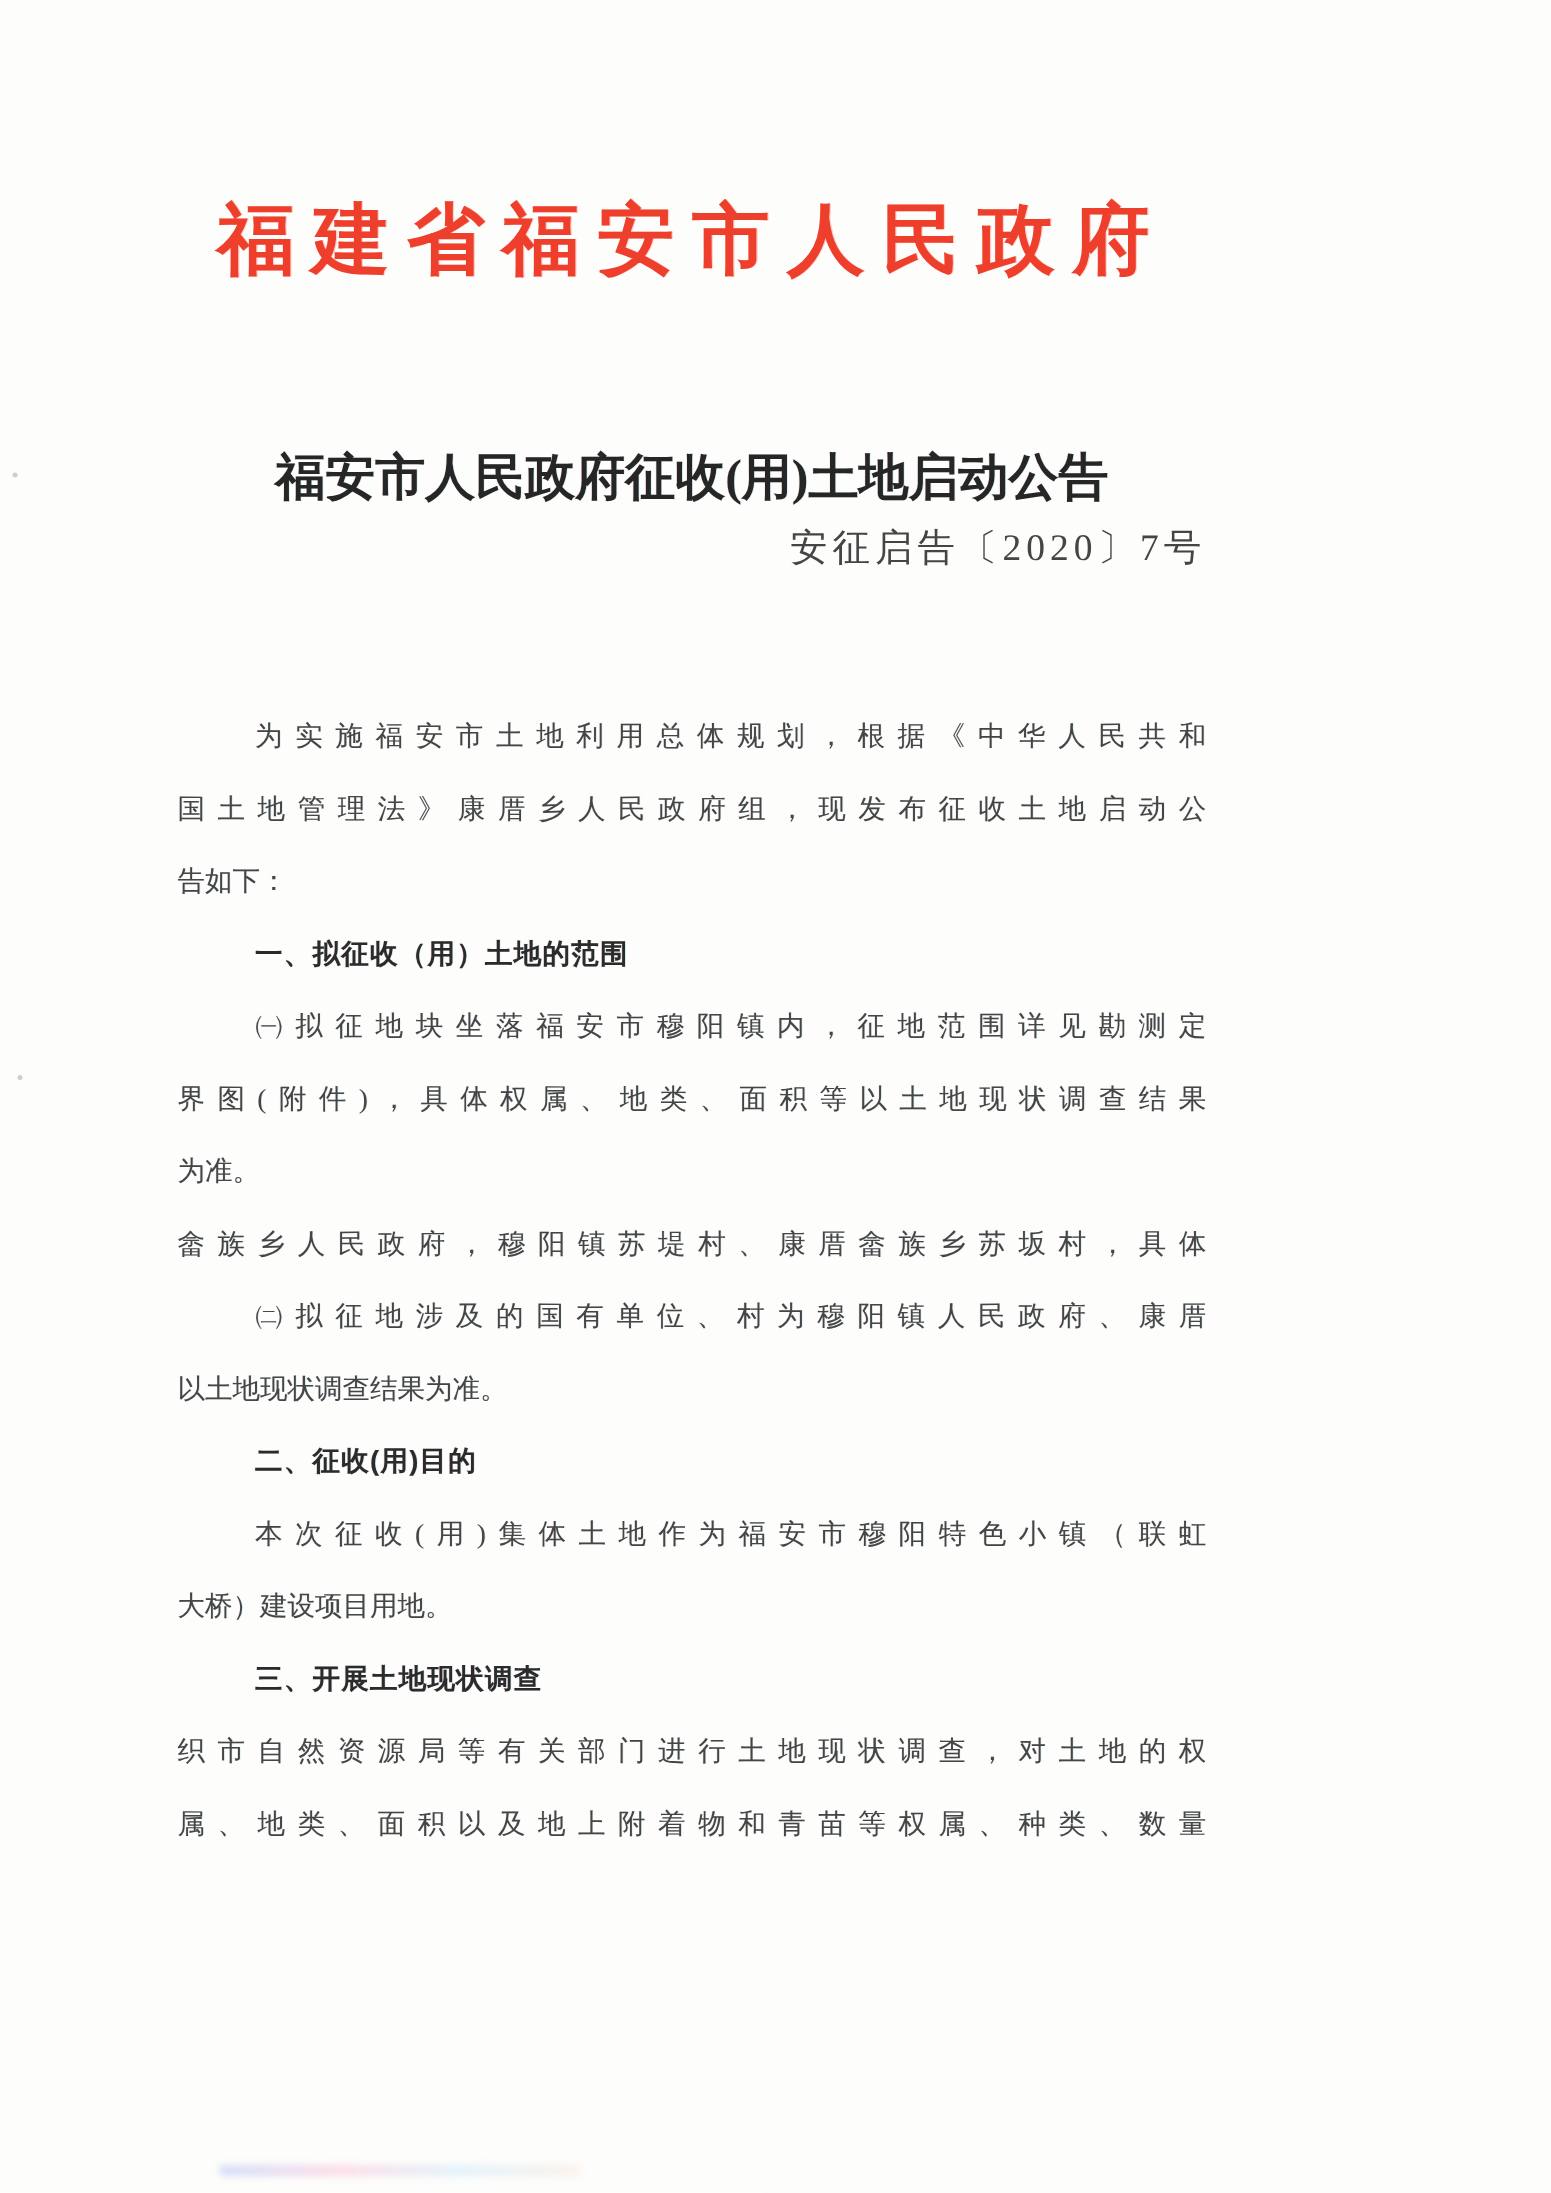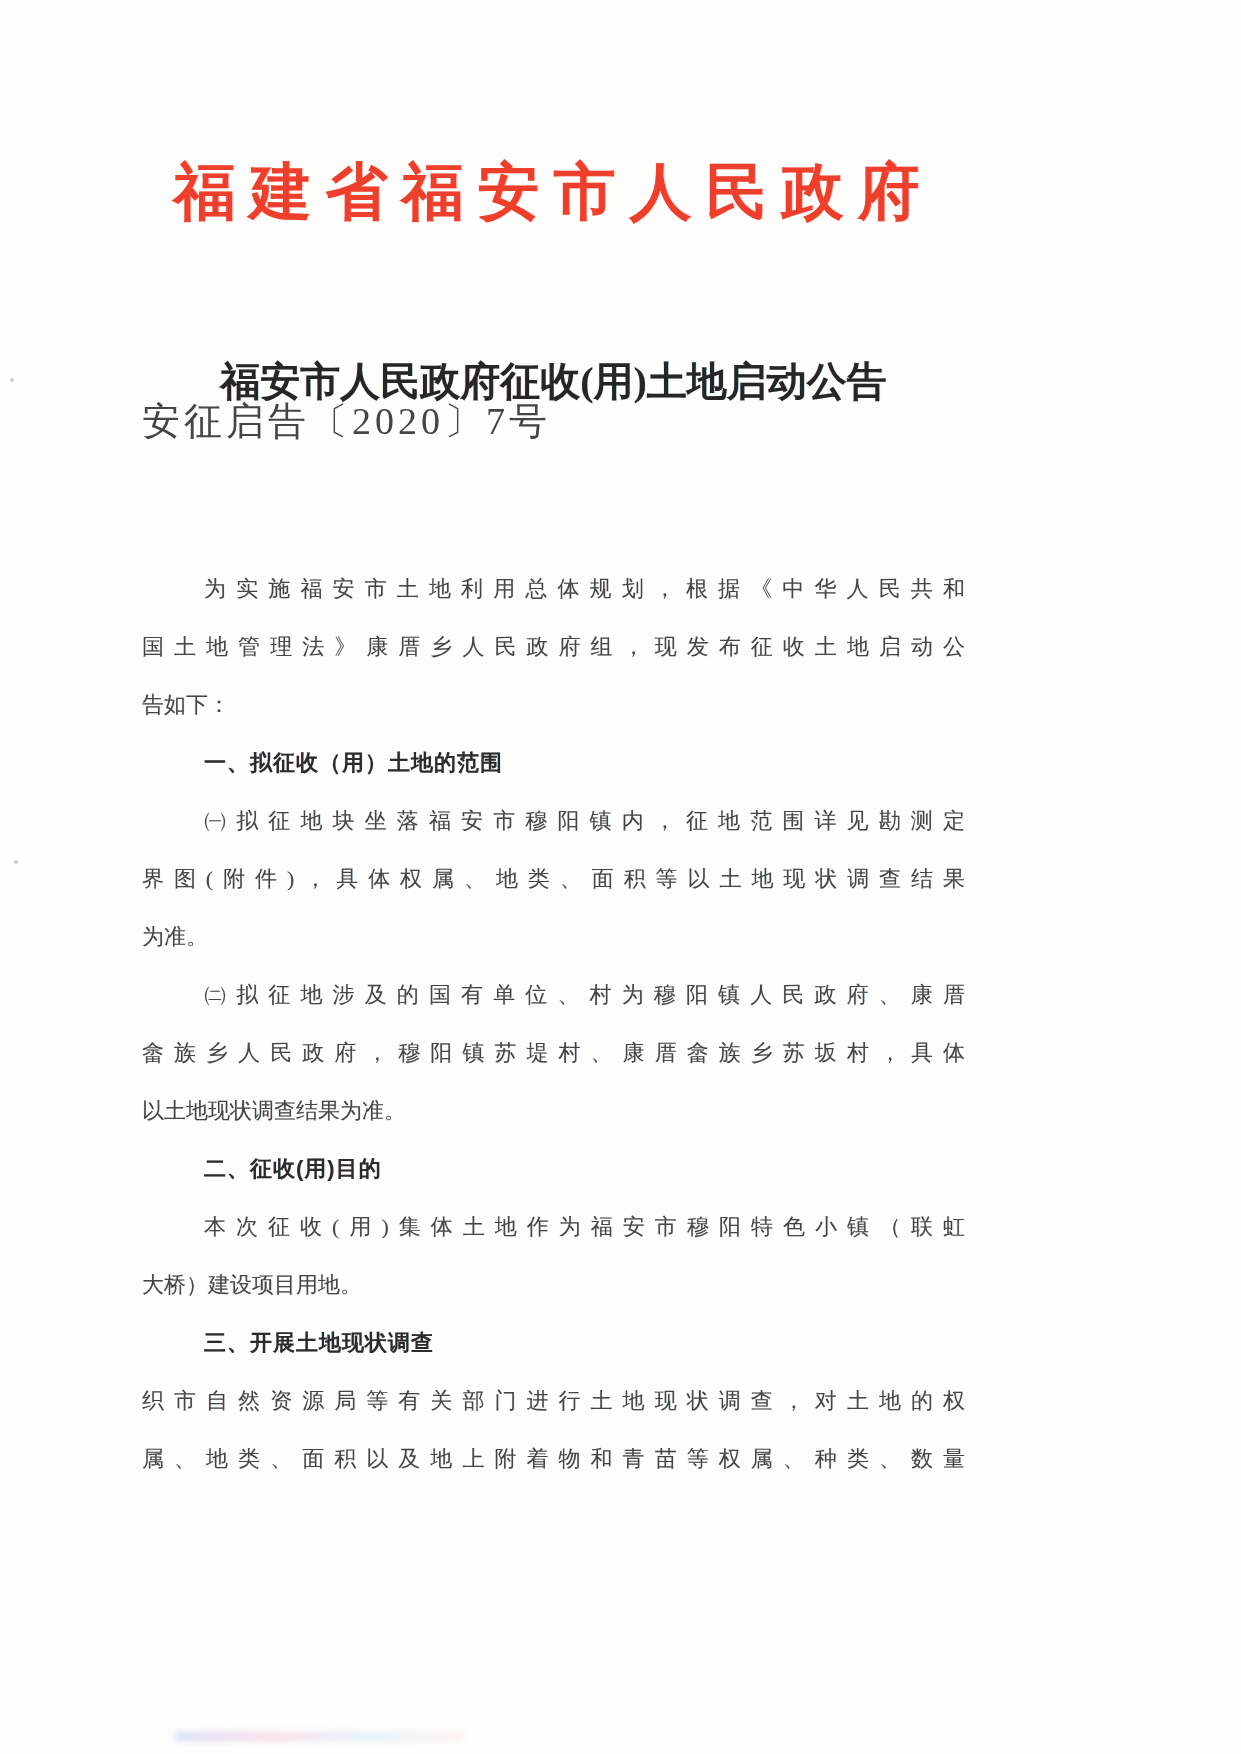--- a/index.html
+++ b/index.html
@@ -43,25 +43,25 @@
     color: #262626;
     font-family: "Liberation Serif", "DejaVu Serif", serif;
     white-space: nowrap;
     text-shadow: 0.6px 0 0 rgba(0,170,220,0.18), -0.6px 0 0 rgba(230,60,60,0.12);
     margin-top: 20px;
   }
 
   
   .doc-number {
     position: absolute;
-    top: 396px;
+    top: 418px;
     left: 142px;
     width: 823px;
-    text-align: left;
-    font-size: 38px;
+    text-align: right;
+    font-size: 30px;
     letter-spacing: 4px;
     color: #454545;
     white-space: nowrap;
   }
 
   
   .body-text {
     position: absolute;
     top: 560px;
     left: 142px;
@@ -125,22 +125,22 @@
   <div class="doc-number">安征启告〔2020〕7号</div>
 
   <div class="body-text">
     <div class="line indent fill">为实施福安市土地利用总体规划，根据《中华人民共和</div>
     <div class="line fill">国土地管理法》康厝乡人民政府组，现发布征收土地启动公</div>
     <div class="line">告如下：</div>
     <div class="line indent heading">一、拟征收（用）土地的范围</div>
     <div class="line indent fill">㈠拟征地块坐落福安市穆阳镇内，征地范围详见勘测定</div>
     <div class="line fill">界图(附件)，具体权属、地类、面积等以土地现状调查结果</div>
     <div class="line">为准。</div>
+    <div class="line fill">畲族乡人民政府，穆阳镇苏堤村、康厝畲族乡苏坂村，具体</div>
     <div class="line indent fill">㈡拟征地涉及的国有单位、村为穆阳镇人民政府、康厝</div>
-    <div class="line fill">畲族乡人民政府，穆阳镇苏堤村、康厝畲族乡苏坂村，具体</div>
     <div class="line">以土地现状调查结果为准。</div>
     <div class="line indent heading">二、征收(用)目的</div>
     <div class="line indent fill">本次征收(用)集体土地作为福安市穆阳特色小镇（联虹</div>
     <div class="line">大桥）建设项目用地。</div>
     <div class="line indent heading">三、开展土地现状调查</div>
     <div class="line fill">织市自然资源局等有关部门进行土地现状调查，对土地的权</div>
     <div class="line fill">属、地类、面积以及地上附着物和青苗等权属、种类、数量</div>
   </div>
 
   <div class="scan-artifact"></div>

